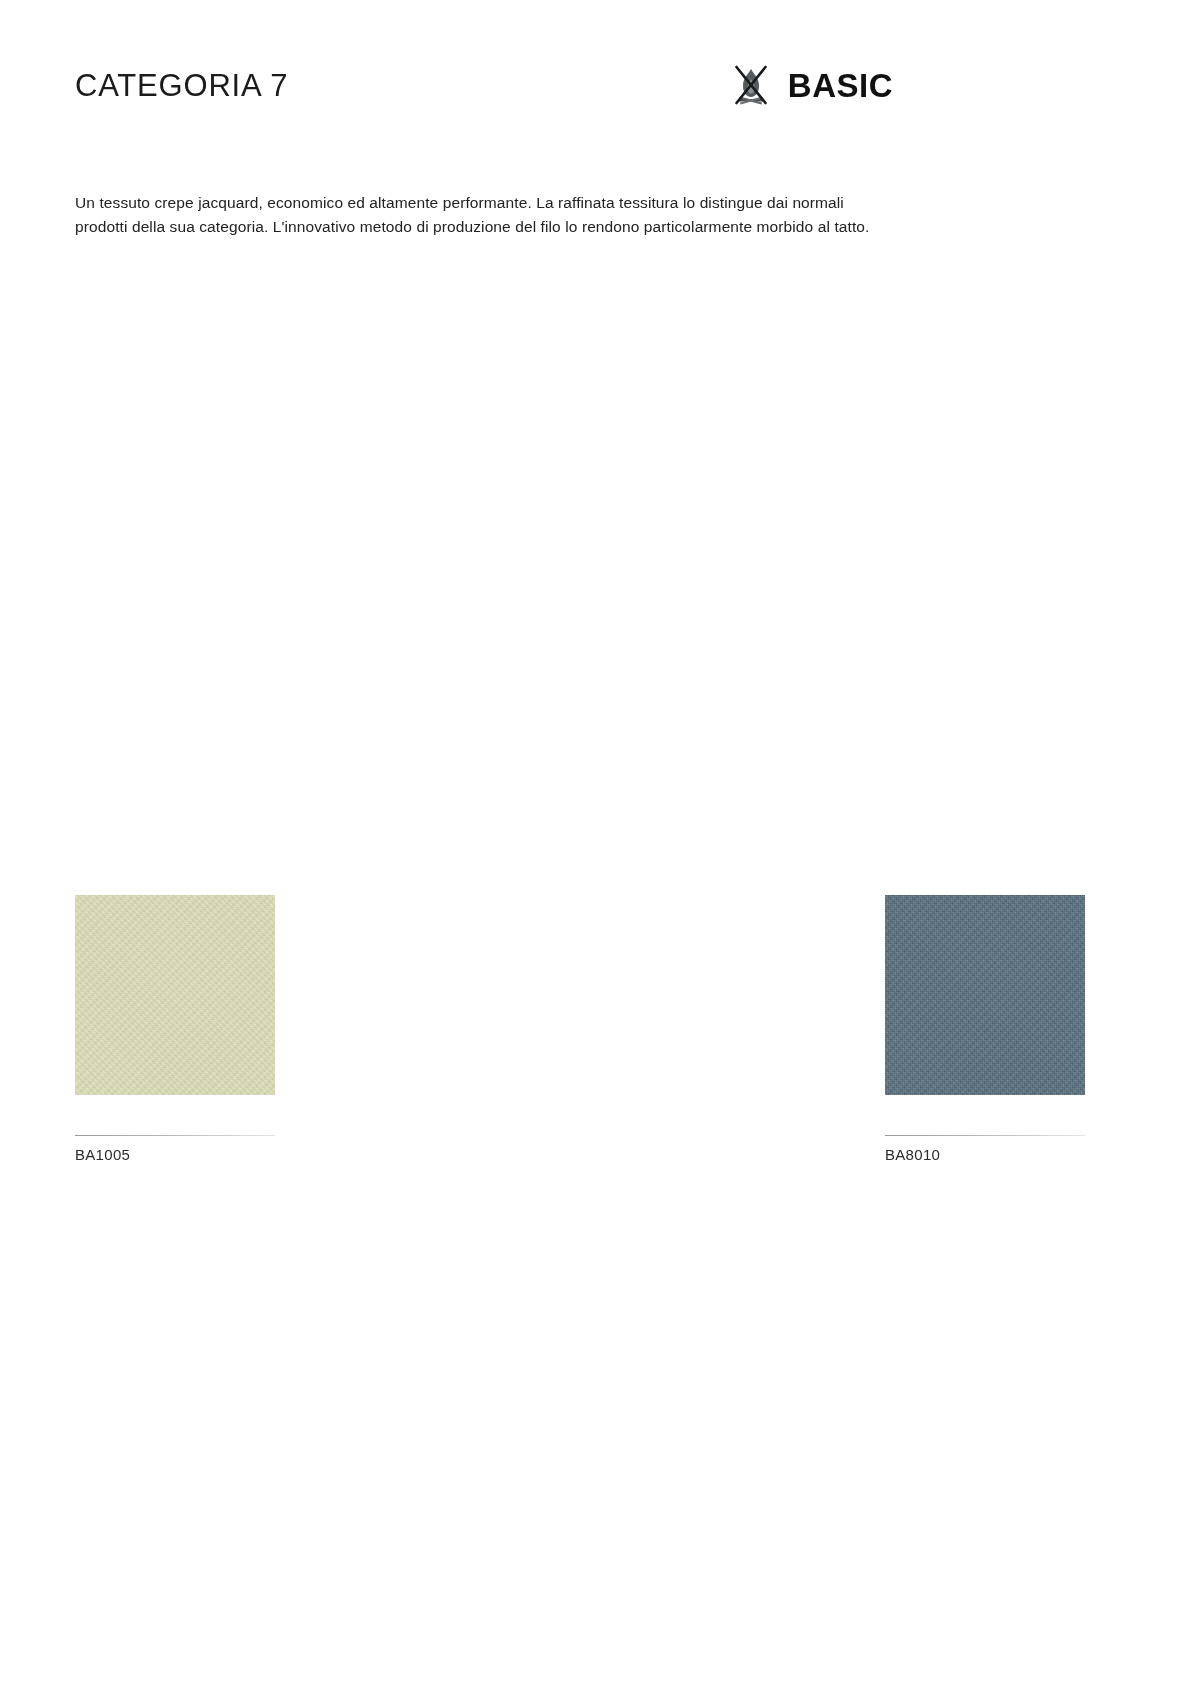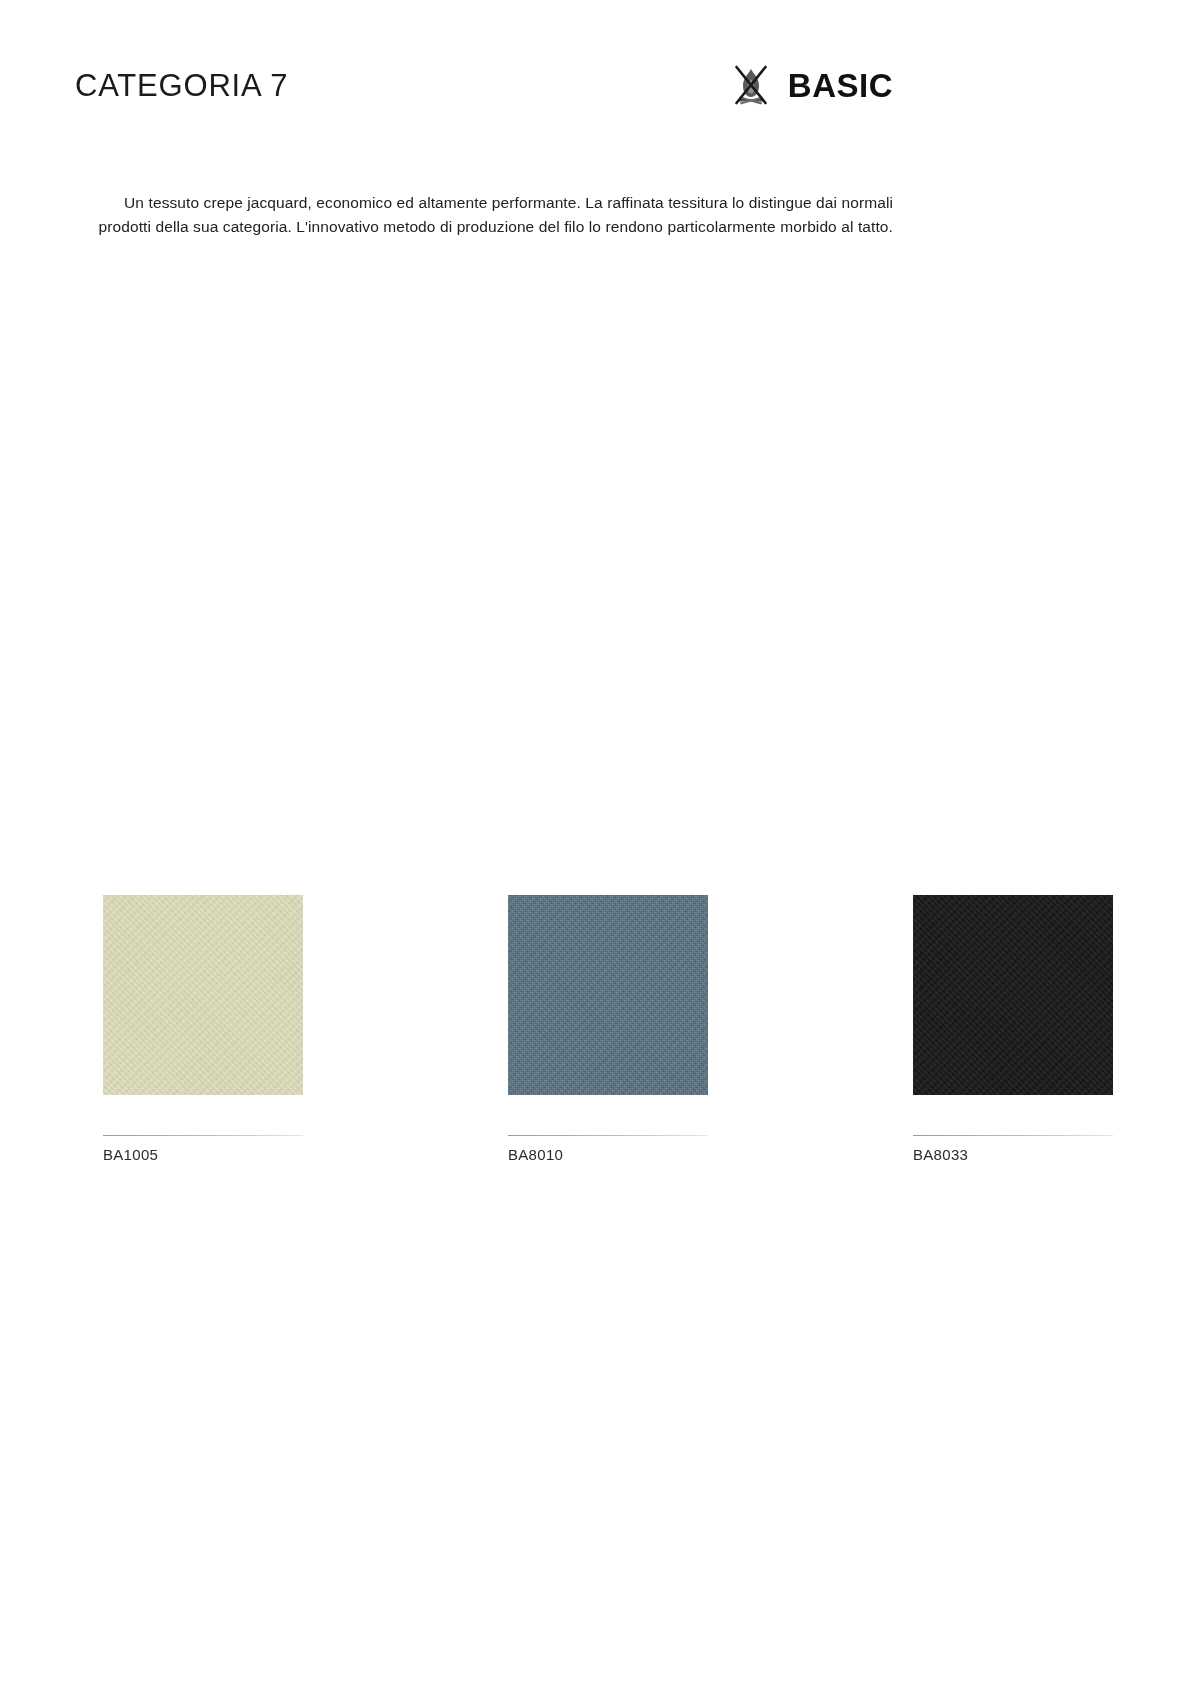--- a/index.html
+++ b/index.html
@@ -64,38 +64,37 @@
     line-height: 1;
     white-space: nowrap;
   }
 
   
   .description {
     position: absolute;
     left: 75px;
     right: 75px;
     top: 175px;
-    text-align: right;
+    text-align: left;
     font-size: 15.5px;
     font-weight: 300;
     line-height: 1.55;
     color: #222222;
     letter-spacing: 0.1px;
   }
 
   
   .swatch-grid {
     position: absolute;
     left: 75px;
     top: 895px;
     width: 1010px;
     display: flex;
     flex-direction: column;
     row-gap: 52px;
-    margin-left: 28px;
   }
   .swatch-row {
     display: flex;
     justify-content: space-between;
   }
   .swatch-cell {
     width: 200px;
     display: flex;
     flex-direction: column;
   }
@@ -194,22 +193,17 @@
       <div class="swatch-cell">
         <div class="swatch-chip" style="background-color: rgb(220, 220, 186);"></div>
         <div class="swatch-rule"></div>
         <div class="swatch-code">BA1005</div>
       </div>
       <div class="swatch-cell">
         <div class="swatch-chip" style="background-color: rgb(91, 113, 128);"></div>
         <div class="swatch-rule"></div>
         <div class="swatch-code">BA8010</div>
       </div>
-      <div class="swatch-cell">
-        <div class="swatch-chip" style="background-color: rgb(23, 24, 26);"></div>
-        <div class="swatch-rule"></div>
-        <div class="swatch-code">BA8033</div>
-      </div>
     </div>
 
 
   </div>
 </div>
 
 </body></html>

